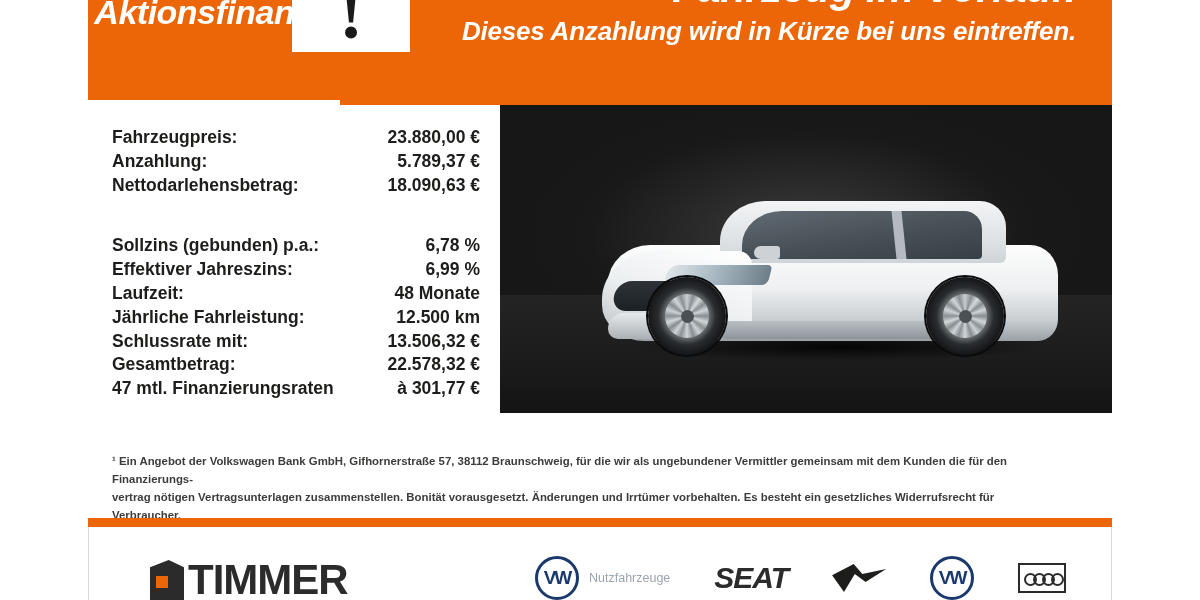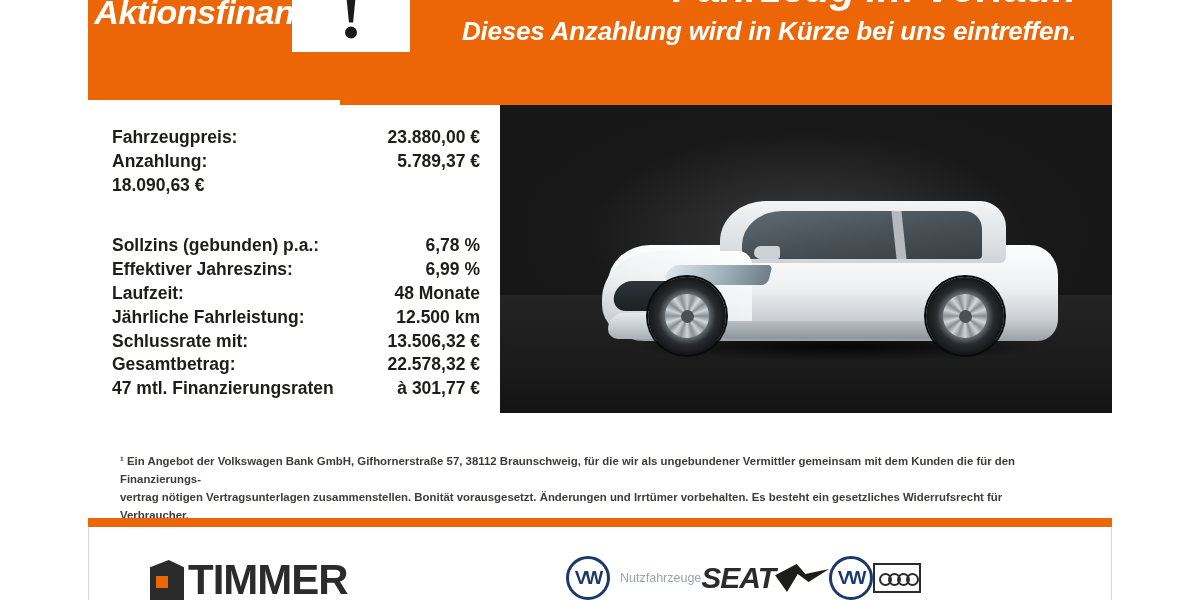--- a/index.html
+++ b/index.html
@@ -268,21 +268,20 @@
   
   .footnote {
     position: absolute;
     left: 112px;
     top: 452px;
     width: 910px;
     font-size: 11.4px;
     font-weight: bold;
     color: #3c3c3b;
     line-height: 18px;
-    margin-left: 8px;
   }
 
   
   .footer-bar {
     position: absolute;
     left: 88px;
     top: 518px;
     width: 1024px;
     height: 9px;
     background: #ec6608;
@@ -337,24 +336,25 @@
   .dealer-logo .name {
     font-size: 42px;
     font-weight: bold;
     color: #2b2b2b;
     letter-spacing: -1px;
     line-height: 40px;
   }
 
   .brand-logos {
     position: absolute;
-    left: 566px;
+    left: 535px;
     top: 556px;
     display: flex;
     align-items: center;
+    gap: 44px;
   }
   .vw-mark {
     width: 44px; height: 44px;
     border-radius: 50%;
     border: 3px solid #1b3a6b;
     position: relative;
     box-sizing: border-box;
   }
   .vw-mark::before {
     content: "VW";
@@ -436,20 +436,21 @@
 
     <div class="fin-row">
       <span class="lbl">Fahrzeugpreis:</span>
       <span class="val">23.880,00 €</span>
     </div>
     <div class="fin-row">
       <span class="lbl">Anzahlung:</span>
       <span class="val">5.789,37 €</span>
     </div>
     <div class="fin-row">
+      <span class="lbl">Nettodarlehensbetrag:</span>
       <span class="val">18.090,63 €</span>
     </div>
 
     <div class="fin-gap"></div>
 
     <div class="fin-row">
       <span class="lbl">Sollzins (gebunden) p.a.:</span>
       <span class="val">6,78 %</span>
     </div>
     <div class="fin-row">

